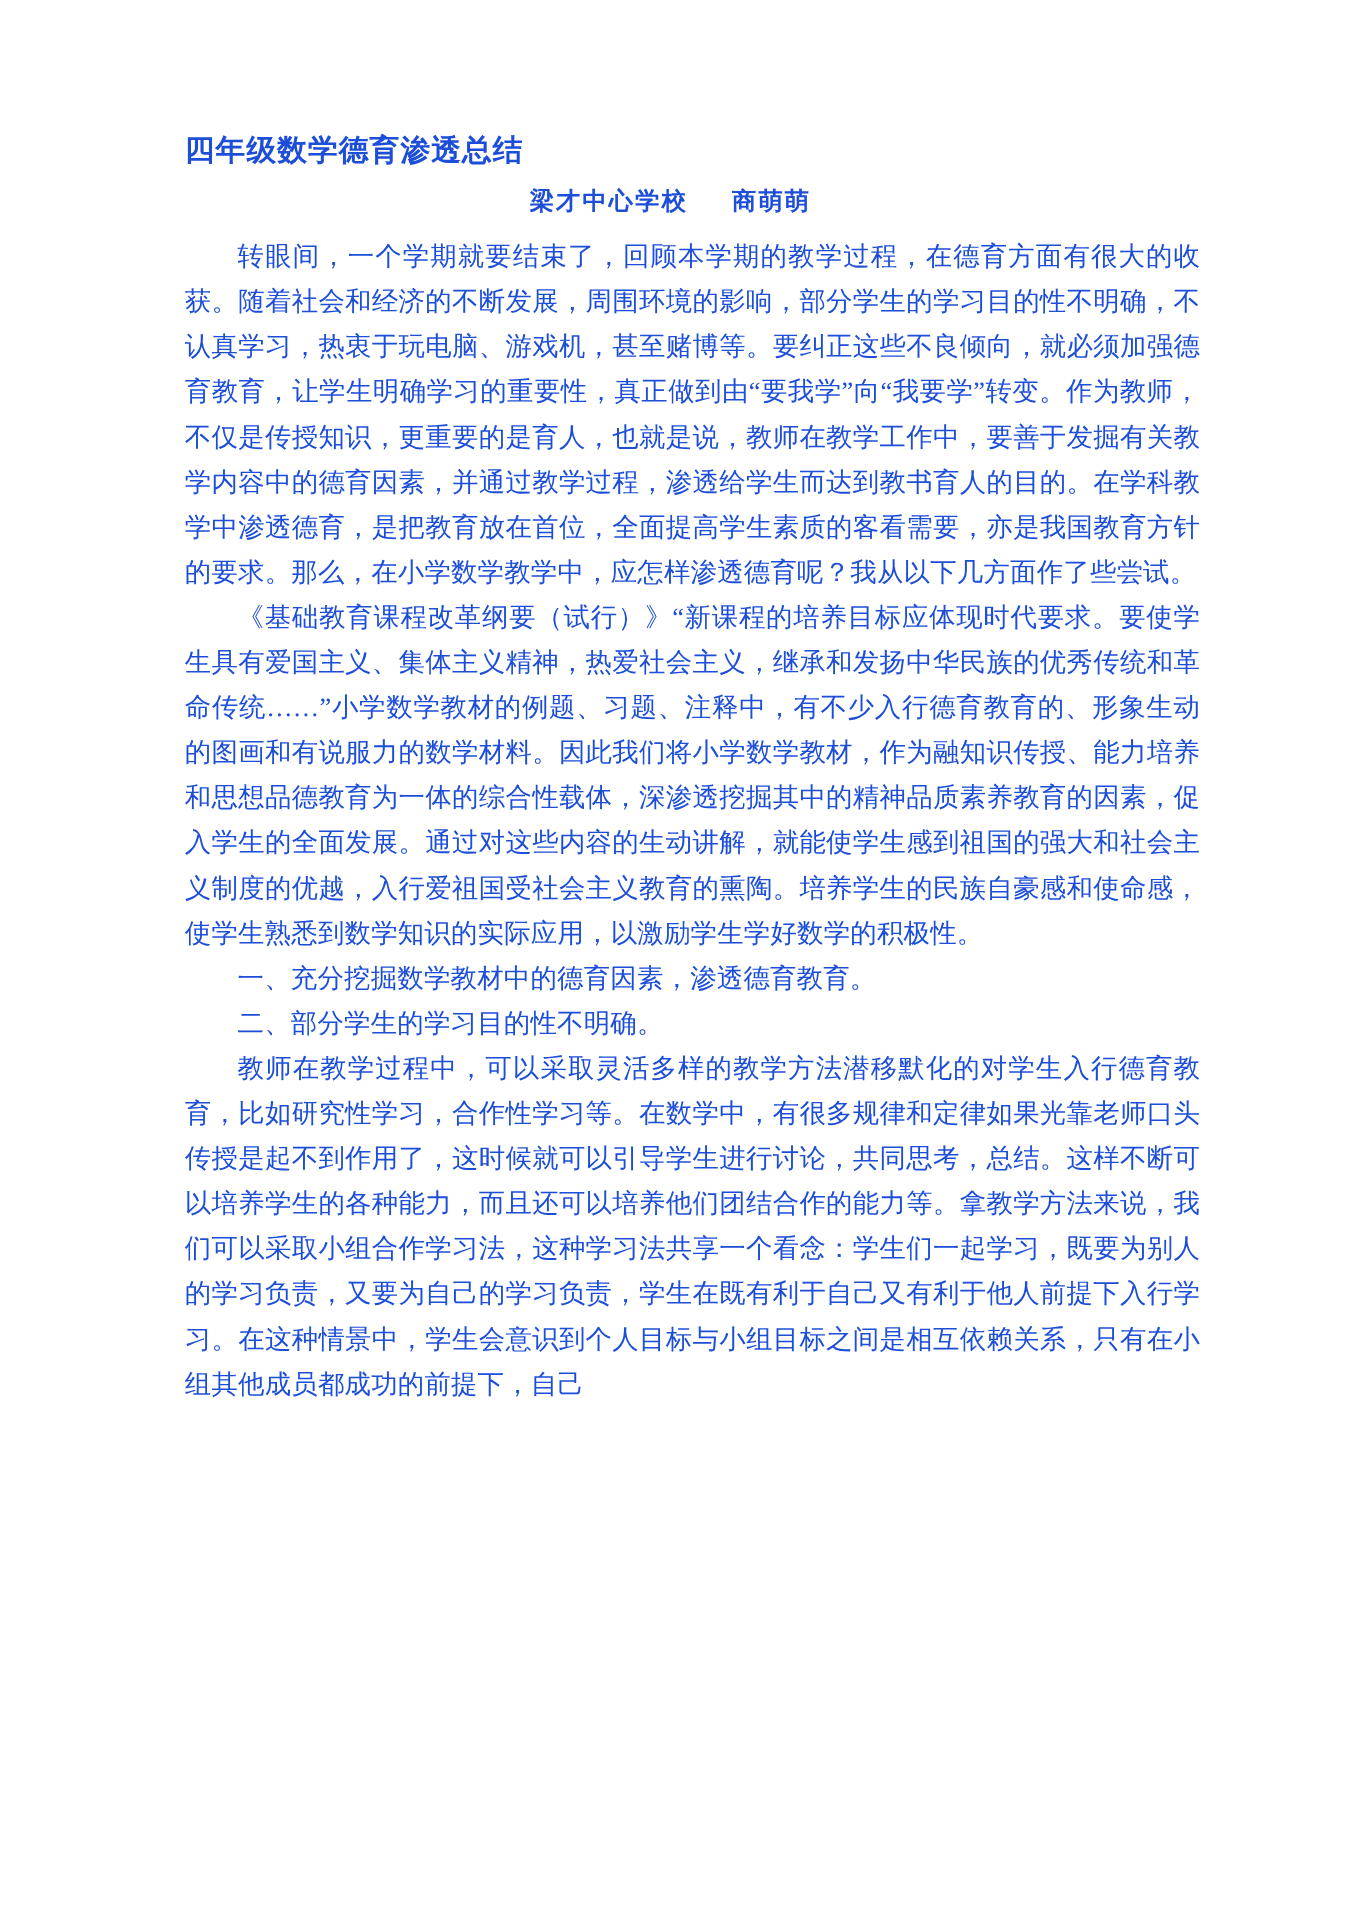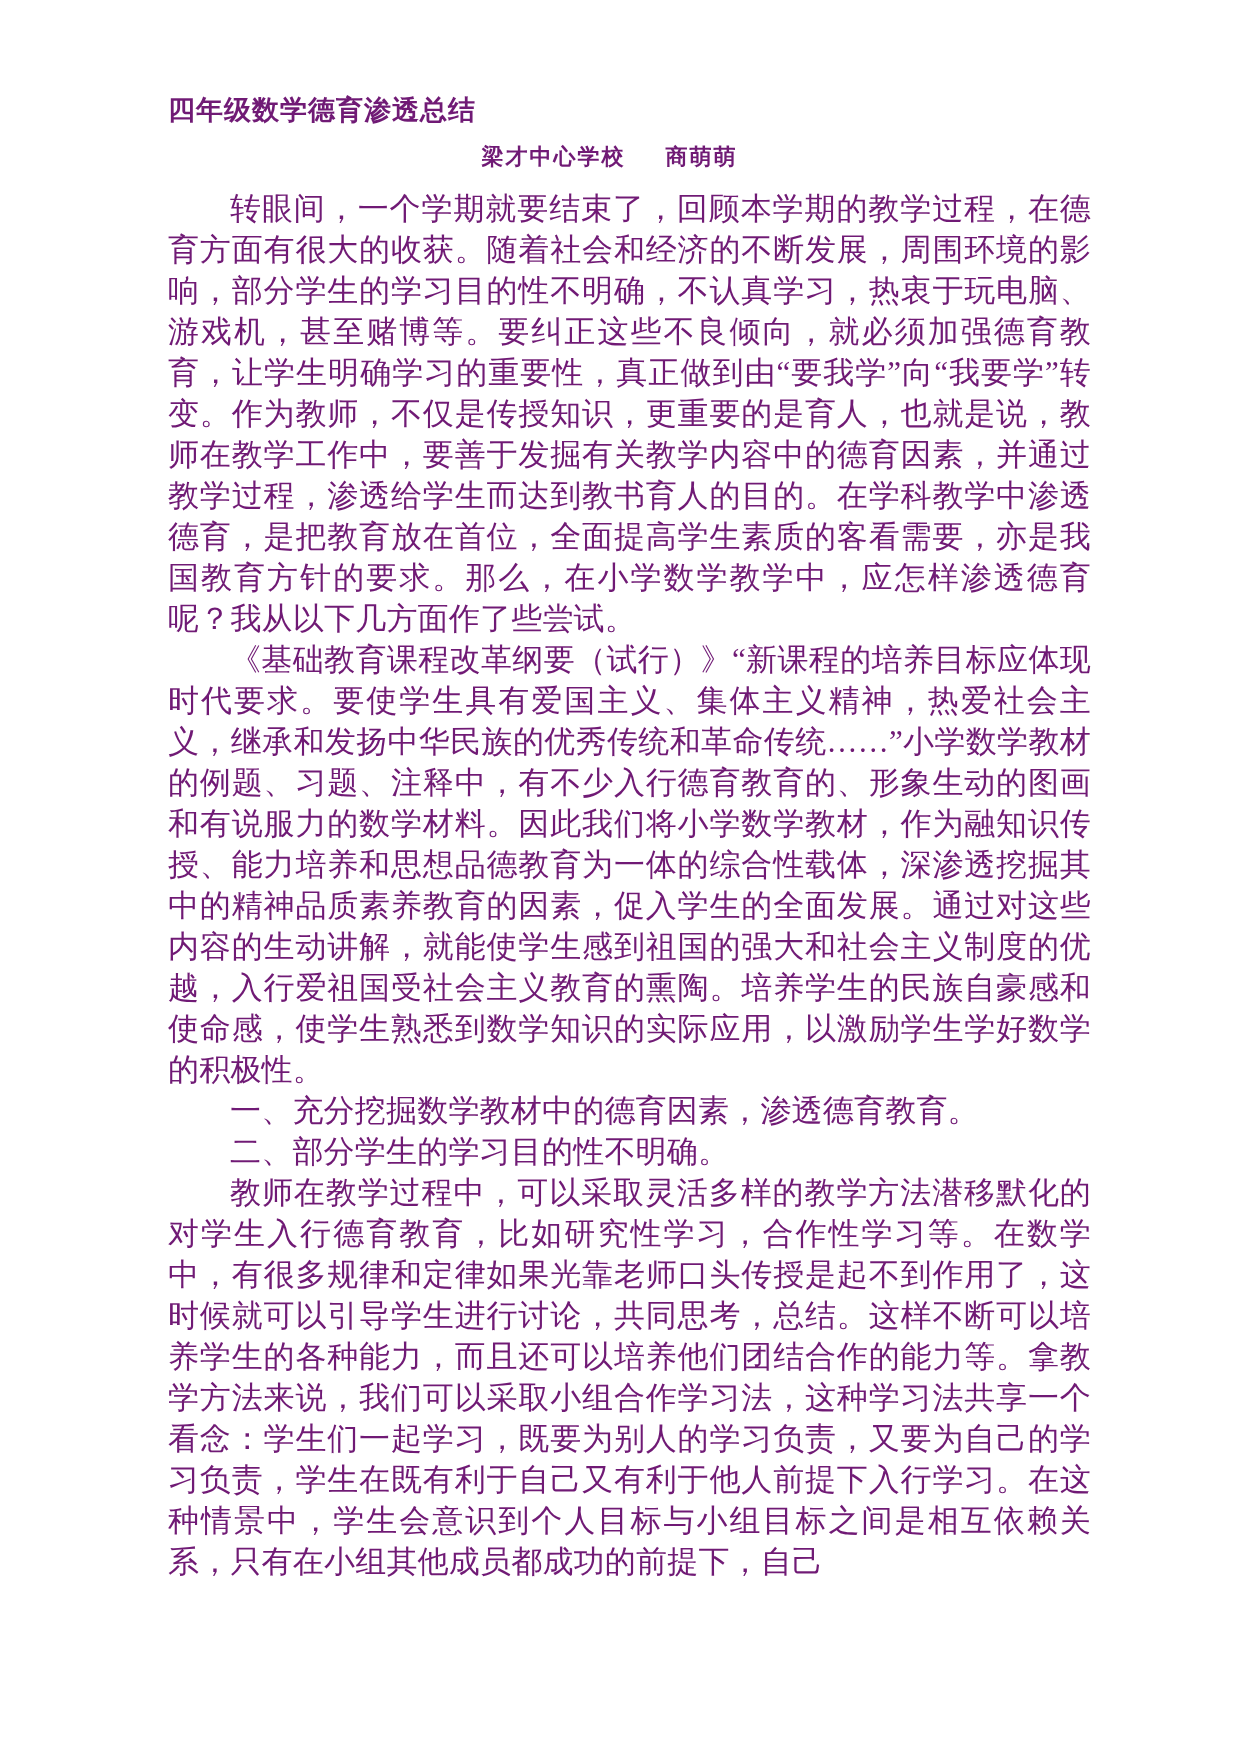--- a/index.html
+++ b/index.html
@@ -6,23 +6,23 @@
     margin: 0;
     padding: 0;
     background: #ffffff;
   }
   .page {
     position: relative;
     width: 1241px;
     height: 1728px;
     background: #ffffff;
     box-sizing: border-box;
-    padding: 92px 150px 60px 168px;
+    padding: 118px 150px 60px 168px;
     font-family: "Liberation Serif", "DejaVu Serif", serif;
-    color: #701a75;
+    color: #1d4ed8;
     overflow: hidden;
   }
   .doc-title {
     font-family: "Liberation Sans", "DejaVu Sans", sans-serif;
     font-size: 27px;
     font-weight: bold;
     letter-spacing: 1px;
     margin: 0 0 14px 0;
     text-align: left;
   }
@@ -33,21 +33,21 @@
     text-align: center;
     letter-spacing: 2px;
     margin: 0 0 16px 0;
     padding-right: 40px;
   }
   .doc-subtitle .gap {
     display: inline-block;
     width: 40px;
   }
   p.body {
-    font-size: 31px;
+    font-size: 24px;
     line-height: 41px;
     margin: 0;
     text-align: justify;
     text-justify: inter-ideograph;
     text-indent: 2em;
     letter-spacing: 0.2px;
   }
 </style>
 </head>
 <body>

